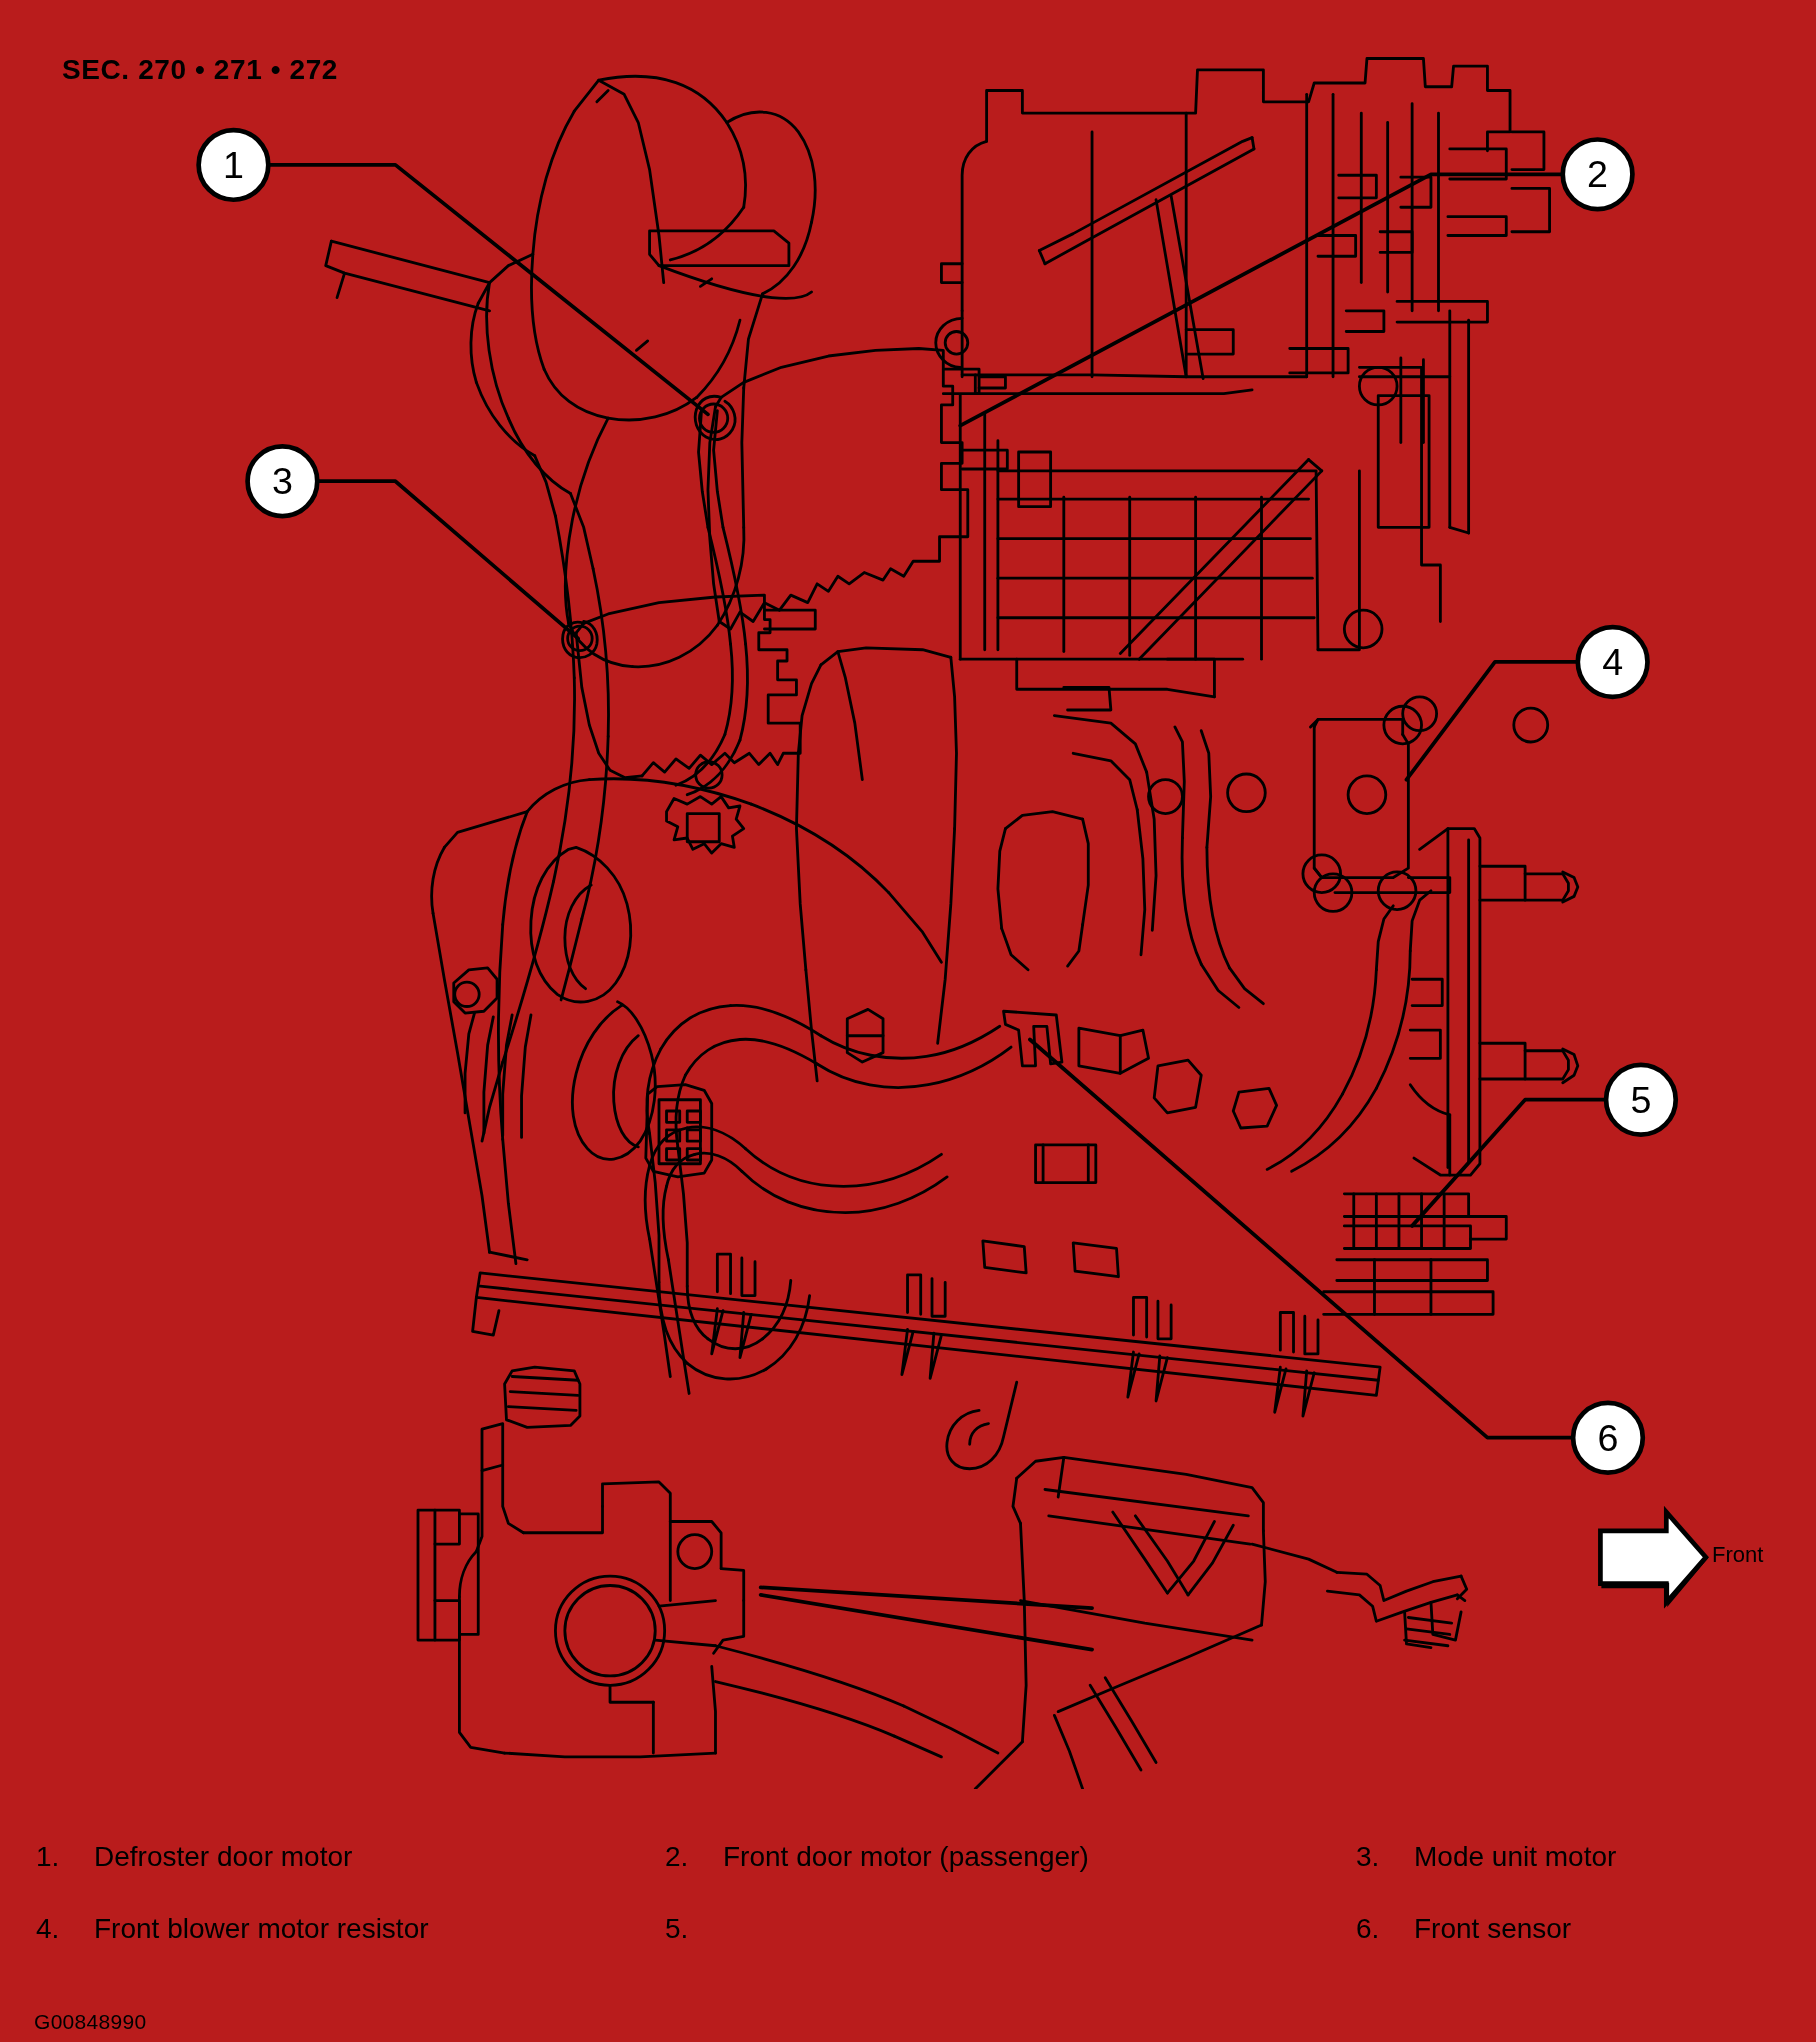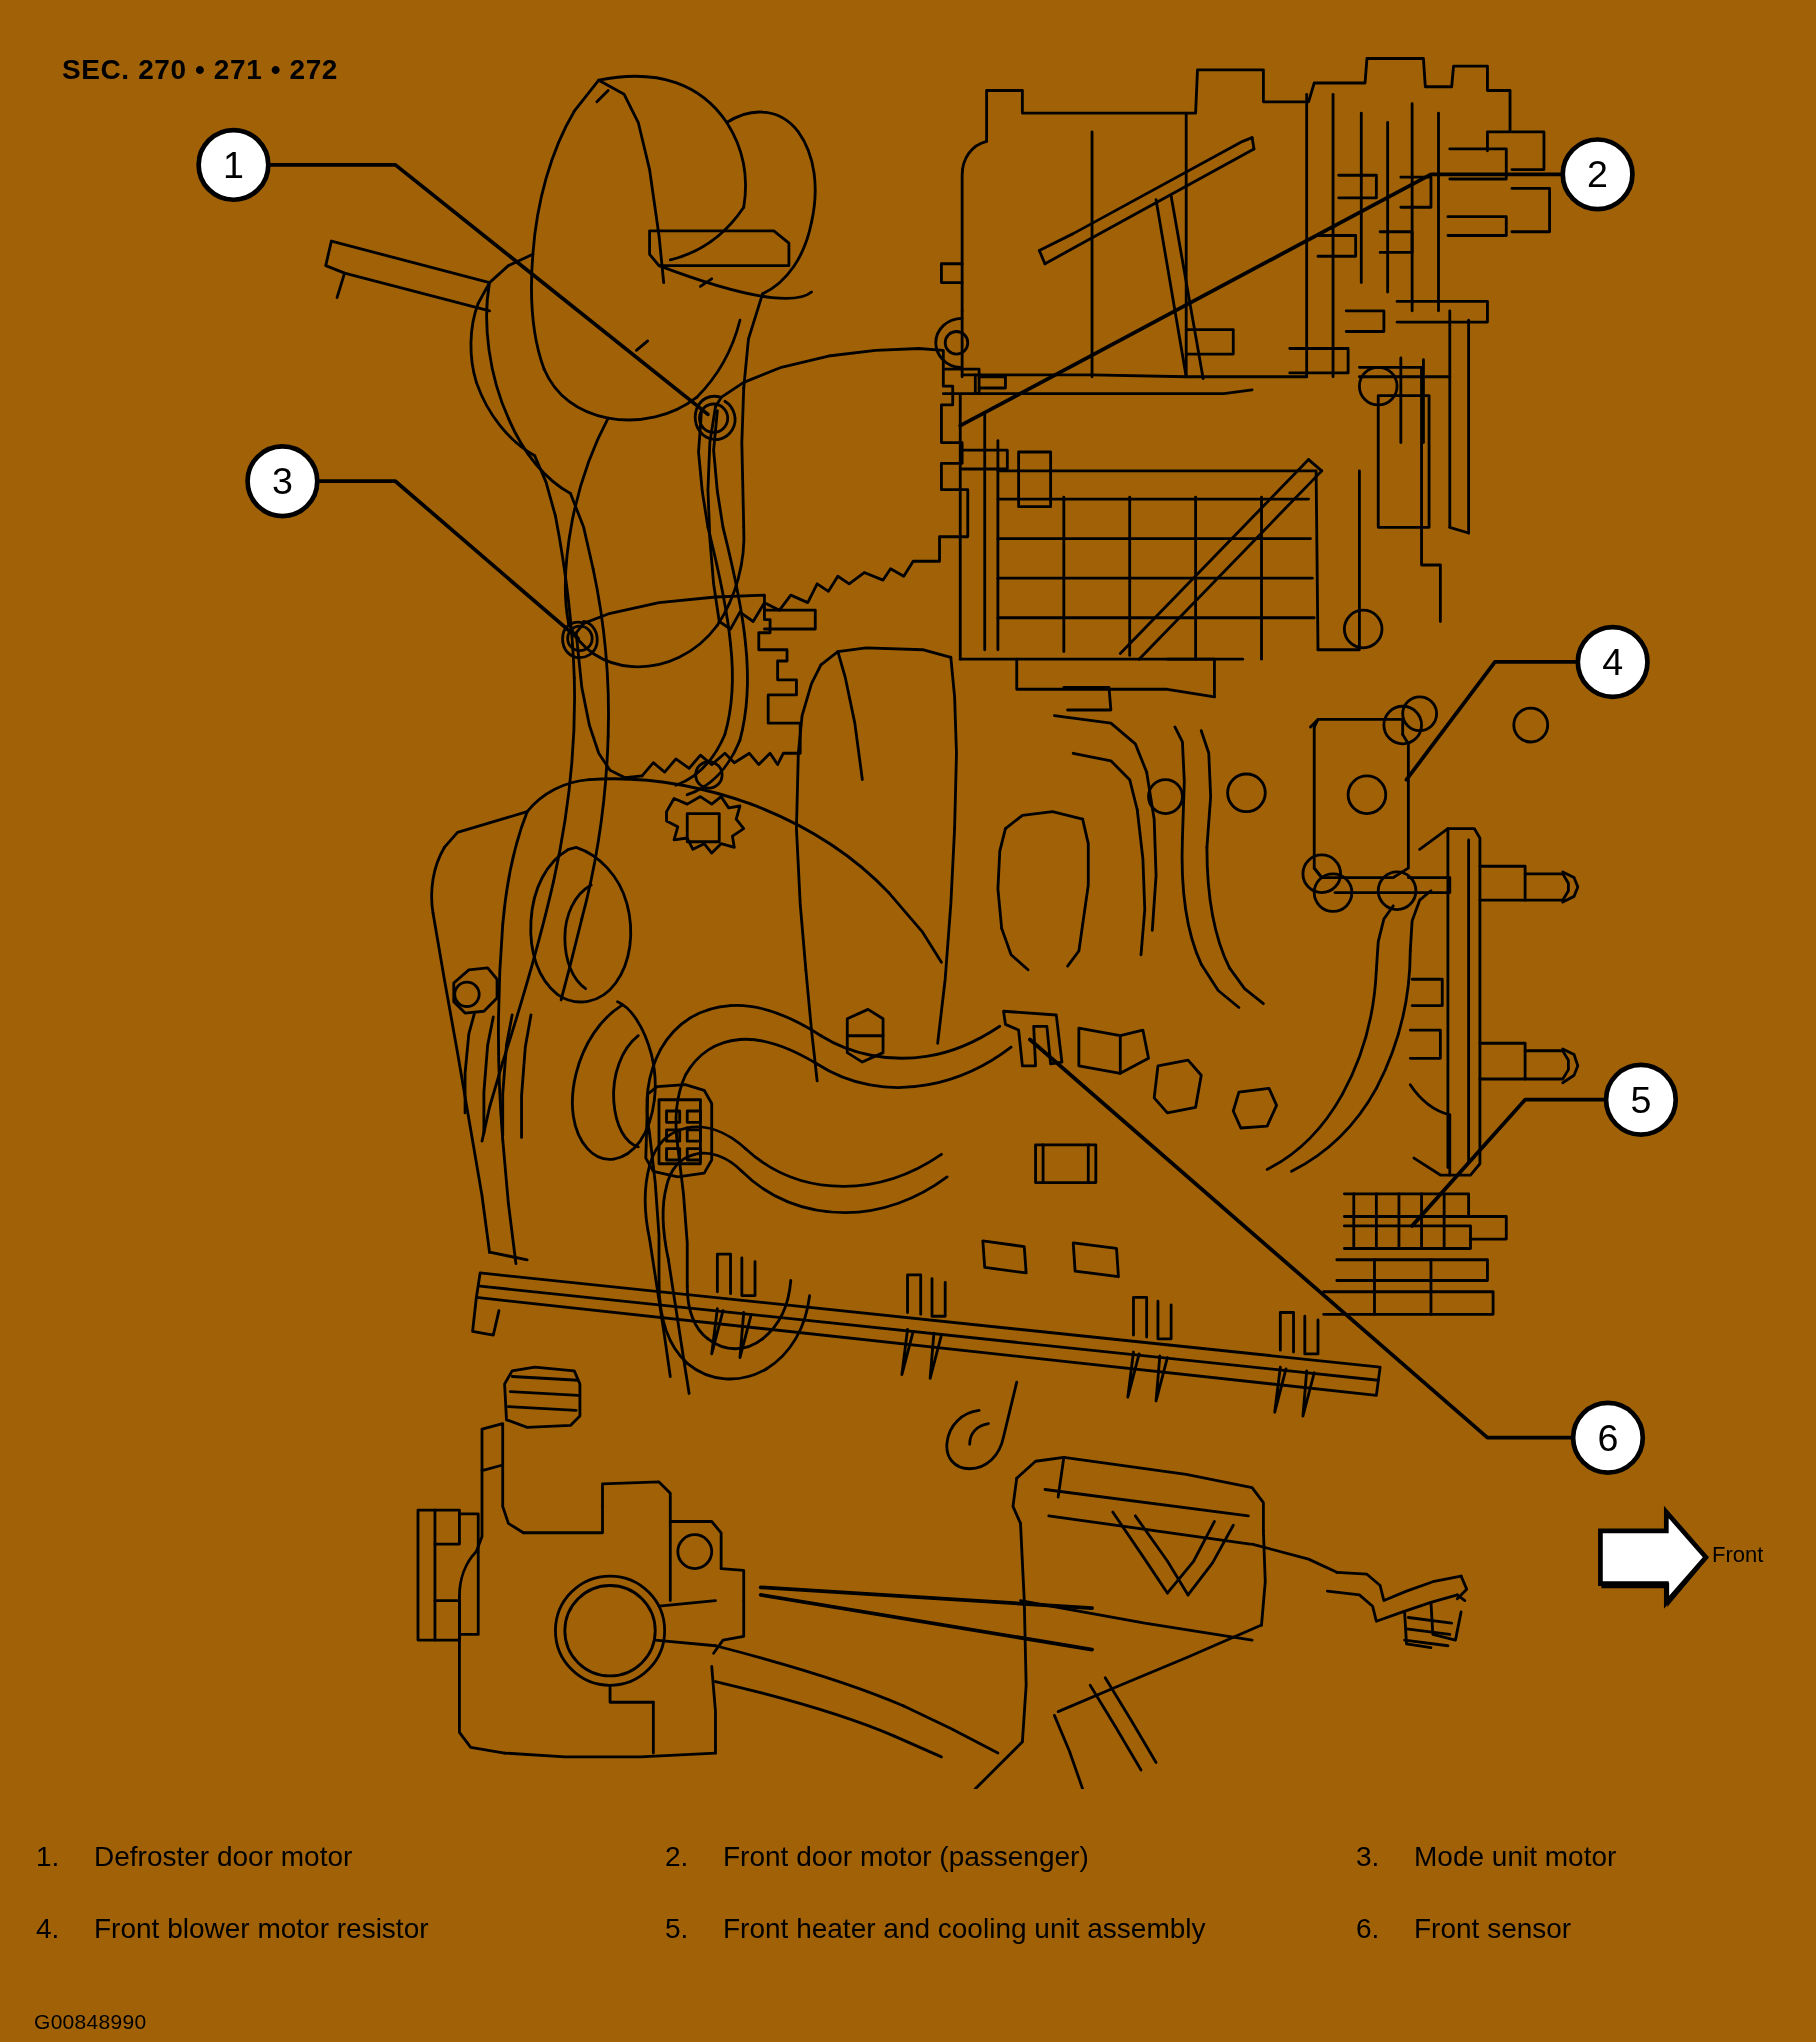--- a/index.html
+++ b/index.html
@@ -14,21 +14,21 @@
     position: relative;
     font-family: "Liberation Sans", sans-serif;
     color: #000000;
     overflow: hidden;
   }
 
   #page {
     position: relative;
     width: 1816px;
     height: 2042px;
-    background: #a16207;
+    background: #b91c1c;
   }
 
   
   #sec-header {
     position: absolute;
     left: 62px;
     top: 54px;
     font-size: 28px;
     font-weight: bold;
     letter-spacing: 0.6px;
@@ -630,21 +630,20 @@
       </div>
     </div>
 
     <div class="legend-row">
       <div class="legend-item col1">
         <span class="legend-num">4.</span>
         <span class="legend-text">Front blower motor resistor</span>
       </div>
       <div class="legend-item col2">
         <span class="legend-num">5.</span>
-        <span class="legend-text">Front heater and cooling unit assembly</span>
       </div>
       <div class="legend-item col3">
         <span class="legend-num">6.</span>
         <span class="legend-text">Front sensor</span>
       </div>
     </div>
 
   </div>
 
   <div id="image-code">G00848990</div>

